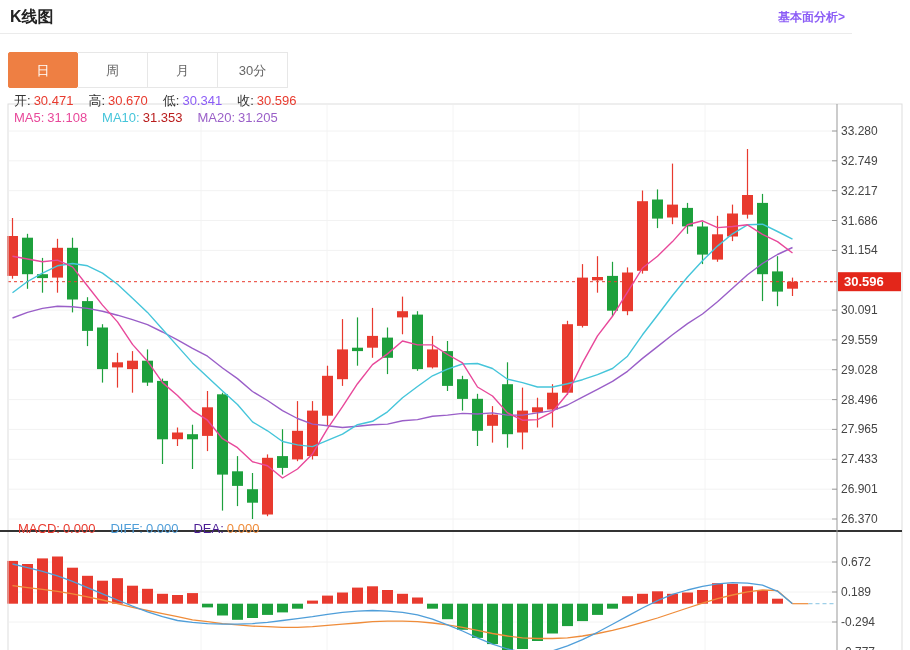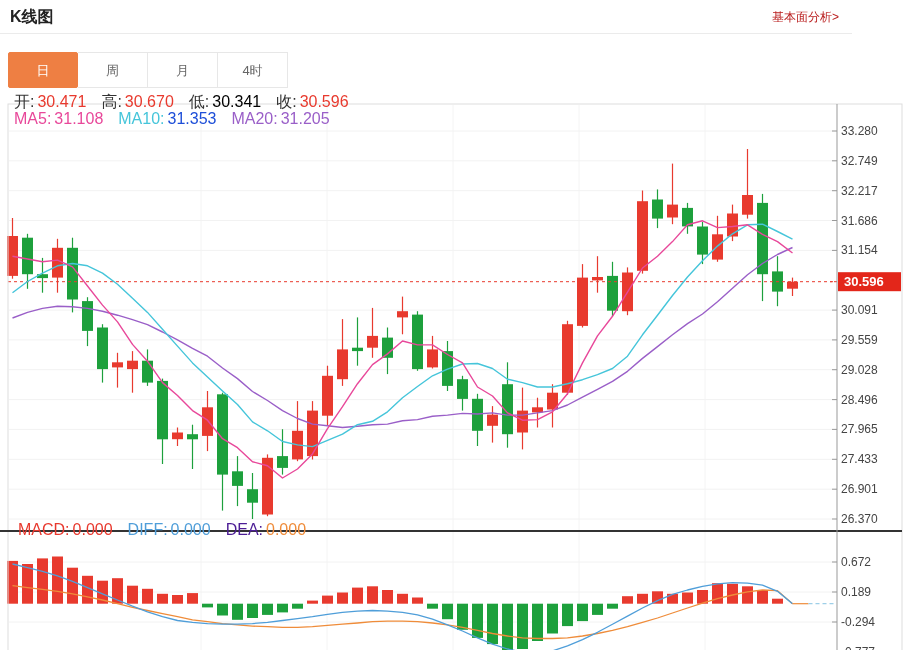--- a/index.html
+++ b/index.html
@@ -1,26 +1,26 @@
 <!DOCTYPE html>
 <html><head>
 <meta charset="utf-8">
 <style>
   html,body{margin:0;padding:0;}
   body{width:910px;height:650px;position:relative;background:#fff;overflow:hidden;
        font-family:"Liberation Sans",sans-serif;}
   .header{position:absolute;top:0;left:0;width:852px;height:33px;border-bottom:1px solid #ebebeb;background:#fff;}
   .title{position:absolute;left:10px;top:7px;font-size:16px;font-weight:bold;color:#222;}
-  .fa-link{position:absolute;right:13px;top:9px;font-size:12px;color:#b91c1c;cursor:pointer;text-decoration:none;}
+  .fa-link{position:absolute;right:7px;top:9px;font-size:12px;color:#8b5cf6;cursor:pointer;text-decoration:none;font-weight:bold;}
   .tabs{position:absolute;left:8px;top:52px;display:flex;z-index:3;}
   .tab{width:70px;height:36px;line-height:36px;text-align:center;font-size:13px;color:#666;
        background:#fff;border:1px solid #e7e7e7;border-left:none;box-sizing:border-box;cursor:pointer;}
   .tab:first-child{border-left:1px solid #e7e7e7;}
   .tab.active{background:#ee7f43;border-color:#ee7f43;color:#fff;border-radius:2px;}
-  .legend-row{position:absolute;display:flex;gap:15px;font-size:16px;z-index:2;white-space:nowrap;}
+  .legend-row{position:absolute;display:flex;gap:15px;font-size:13px;z-index:2;white-space:nowrap;}
   #legend-ohlc{left:14px;top:92px;}
   #legend-ma{left:14px;top:110px;}
   #legend-macd{left:18px;top:521px;}
   .li{white-space:nowrap;}
   .li .lab{margin-right:3px;}
   .li .lab.dark{color:#333;}
   #chart-wrap{position:absolute;left:0;top:16px;width:910px;height:650px;z-index:1;}
   svg text{font-family:"Liberation Sans",sans-serif;}
 </style>
 </head>
@@ -28,21 +28,21 @@
 
 <div class="header">
   <span class="title">K线图</span>
   <a class="fa-link">基本面分析&gt;</a>
 </div>
 
 <div class="tabs">
     <div class="tab active">日</div>
     <div class="tab">周</div>
     <div class="tab">月</div>
-    <div class="tab">4时</div>
+    <div class="tab">30分</div>
   </div>
 
 <div id="chart-wrap"><svg width="910" height="650" viewBox="0 0 910 650">
       <line x1="201" y1="89" x2="201" y2="646" stroke="#f4f4f4" stroke-width="1"></line>
       <line x1="327" y1="89" x2="327" y2="646" stroke="#f4f4f4" stroke-width="1"></line>
       <line x1="453" y1="89" x2="453" y2="646" stroke="#f4f4f4" stroke-width="1"></line>
       <line x1="579" y1="89" x2="579" y2="646" stroke="#f4f4f4" stroke-width="1"></line>
       <line x1="705" y1="89" x2="705" y2="646" stroke="#f4f4f4" stroke-width="1"></line>
       <g>
         <line x1="9" y1="115.0" x2="837" y2="115.0" stroke="#f2f2f2" stroke-width="1"></line>
@@ -286,25 +286,25 @@
       <g>
         <line x1="830" y1="265.7" x2="838" y2="265.7" stroke="#e83a2e" stroke-width="1" stroke-dasharray="2,2"></line>
         <rect x="838" y="256.2" width="63" height="19" fill="#e3261a"></rect>
         <text x="844" y="270.2" font-size="13" font-weight="bold" fill="#ffffff">30.596</text>
       </g>
     </svg></div>
 
 <div id="legend-ohlc" class="legend-row">
     <span class="li"><span class="lab dark">开:</span><span style="color: rgb(232, 58, 46);">30.471</span></span>
     <span class="li"><span class="lab dark">高:</span><span style="color: rgb(232, 58, 46);">30.670</span></span>
-    <span class="li"><span class="lab dark">低:</span><span style="color: #000000;">30.341</span></span>
+    <span class="li"><span class="lab dark">低:</span><span style="color: #8b5cf6;">30.341</span></span>
     <span class="li"><span class="lab dark">收:</span><span style="color: rgb(232, 58, 46);">30.596</span></span>
   </div>
 <div id="legend-ma" class="legend-row">
     <span class="li"><span class="lab" style="color: rgb(232, 72, 154);">MA5:</span><span style="color: rgb(232, 72, 154);">31.108</span></span>
-    <span class="li"><span class="lab" style="color: rgb(69, 197, 218); text-align: center;">MA10:</span><span style="color: #1d4ed8;">31.353</span></span>
+    <span class="li"><span class="lab" style="color: rgb(69, 197, 218); text-align: center;">MA10:</span><span style="color: #b91c1c;">31.353</span></span>
     <span class="li"><span class="lab" style="color: rgb(154, 95, 200);">MA20:</span><span style="color: rgb(154, 95, 200);">31.205</span></span>
   </div>
 <div id="legend-macd" class="legend-row">
     <span class="li"><span class="lab" style="color: rgb(232, 57, 46);">MACD:</span><span style="color: rgb(232, 57, 46);">0.000</span></span>
     <span class="li"><span class="lab" style="color: rgb(79, 158, 217); margin-top: 48px;">DIFF:</span><span style="color: rgb(79, 158, 217);">0.000</span></span>
     <span class="li"><span class="lab" style="color: #4c1d95;">DEA:</span><span style="color: rgb(239, 140, 58);">0.000</span></span>
   </div>
 
 </body></html>

